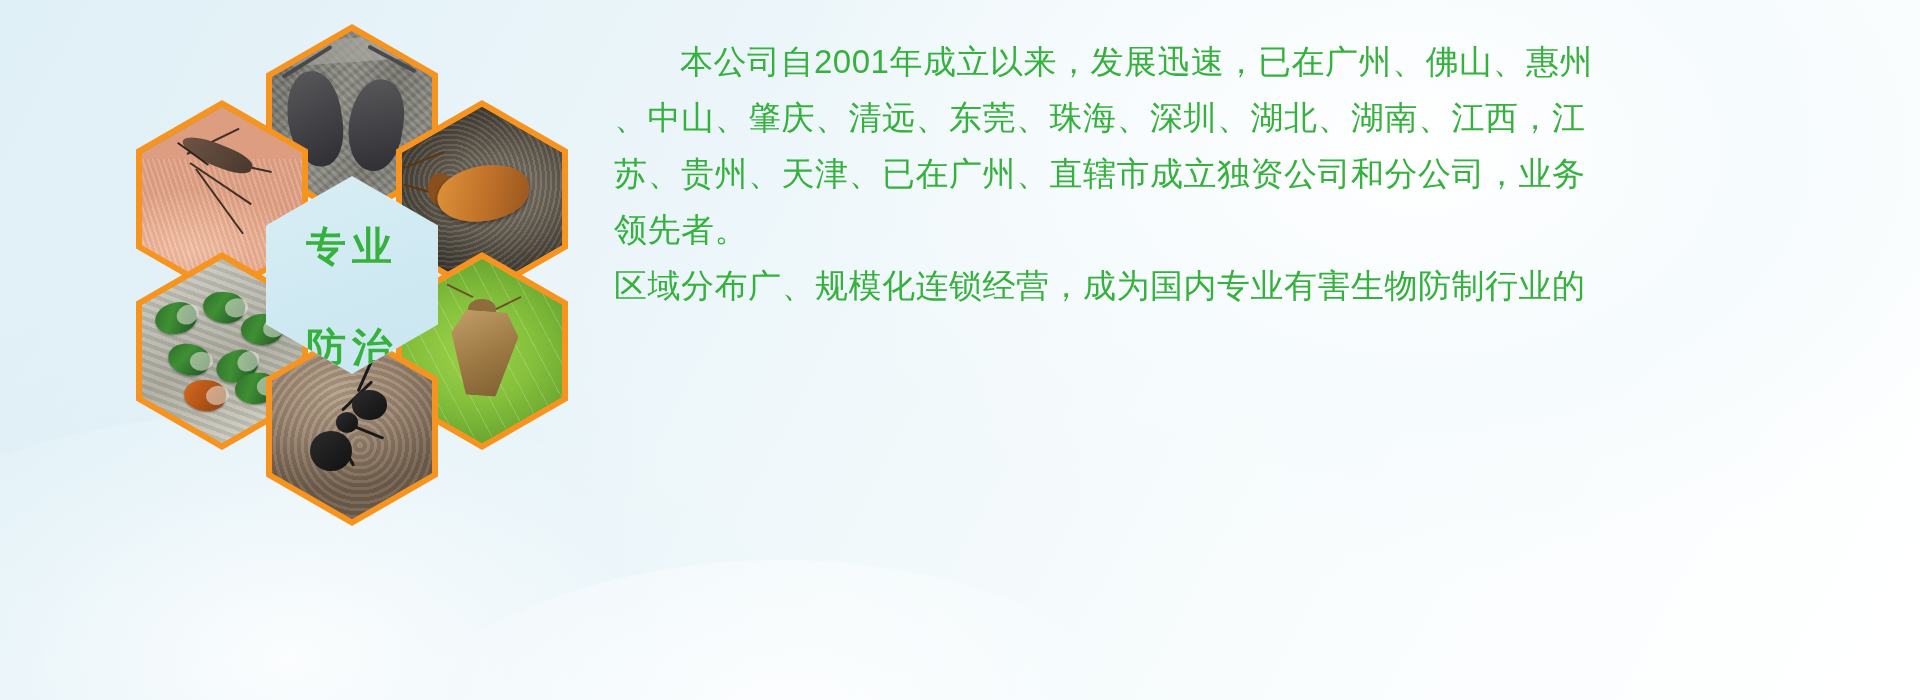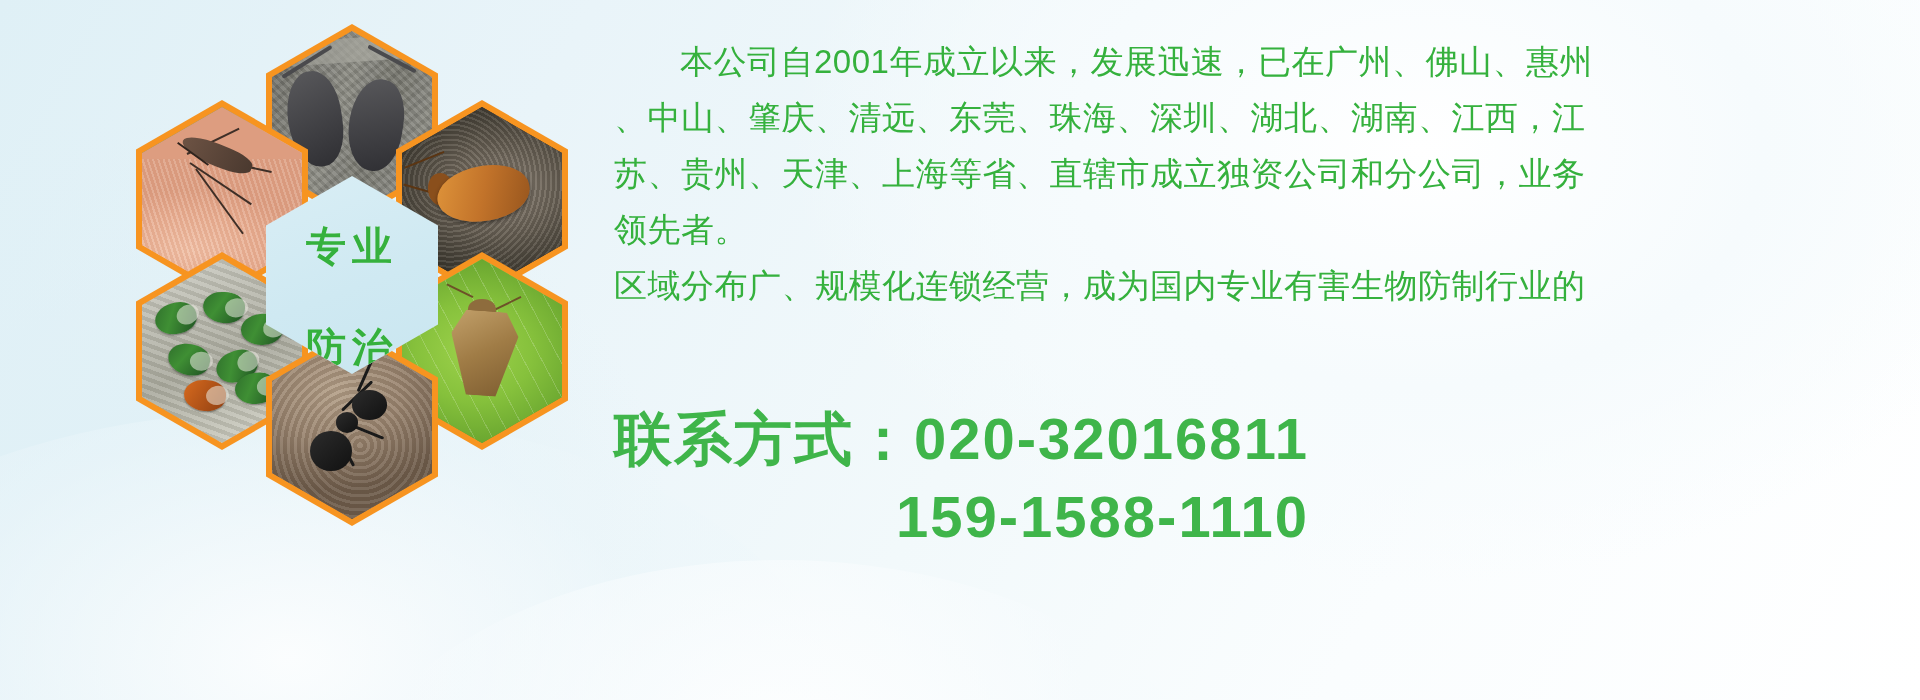--- a/index.html
+++ b/index.html
@@ -297,24 +297,18 @@
 
     <div class="hex-center h-center">
       <div class="ct">专业</div>
       <div class="ct">防治</div>
     </div>
   </div>
 
   <div id="copy">
     <p class="indent">本公司自2001年成立以来，发展迅速，已在广州、佛山、惠州</p>
     <p>、中山、肇庆、清远、东莞、珠海、深圳、湖北、湖南、江西，江</p>
-    <p>苏、贵州、天津、上海等省、直辖市成立独资公司和分公司，业务</p>
+    <p>苏、贵州、天津、已在广州、直辖市成立独资公司和分公司，业务</p>
     <p>领先者。</p>
     <p>区域分布广、规模化连锁经营，成为国内专业有害生物防制行业的</p>
   </div>
 
-  <div id="contact">
-    <div class="line">
-      <span>联系方式：</span><span>020-32016811</span>
-    </div>
-    <div class="line line2">159-1588-1110</div>
-  </div>
 </div>
 
 </body></html>

